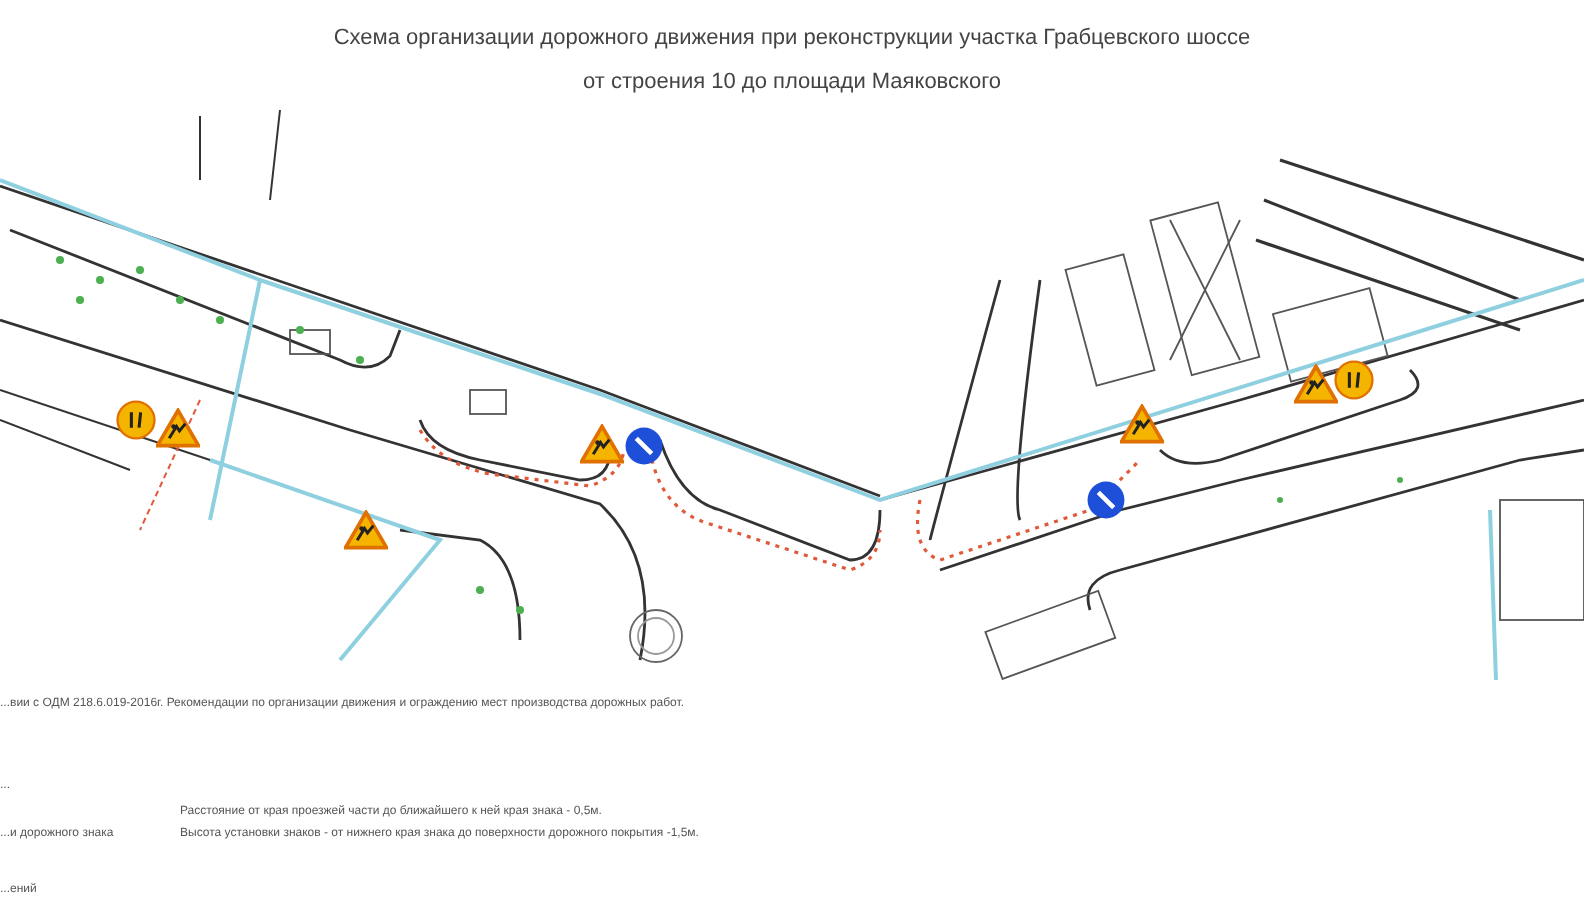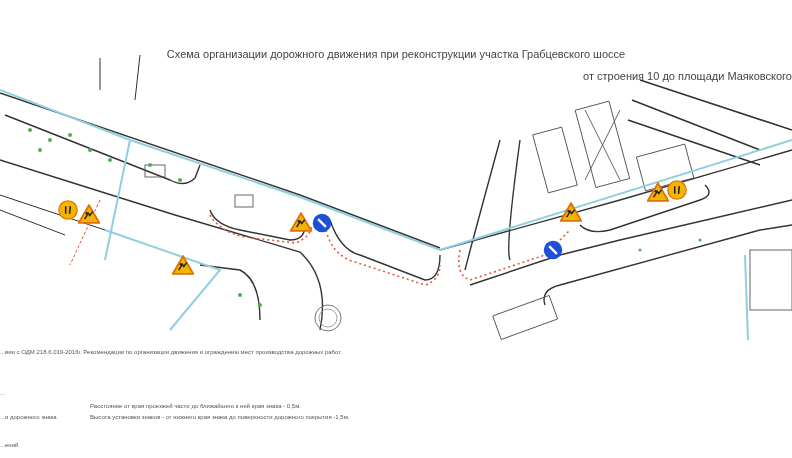--- a/index.html
+++ b/index.html
@@ -1,19 +1,19 @@
 <!DOCTYPE html>
 <html><head>
 <meta charset="utf-8">
 <style>
   html, body { margin:0; padding:0; background:#ffffff; }
   body { width:792px; height:458px; position:relative; overflow:hidden; font-family:"Liberation Sans", sans-serif; }
-  .title { position:absolute; left:0; width:792px; text-align:center; color:#444; font-size:11px;margin-top:35px; }
+  .title { position:absolute; left:0; width:792px; text-align:center; color:#444; font-size:11px; }
   .t1 { top:13px; }
-  .t2 { top:35px;text-align:right; }
+  .t2 { top:35px; }
   #map { position:absolute; left:0; top:0; }
   .legend { position:absolute; color:#555; font-size:6px; white-space:nowrap; }
 </style>
 </head>
 <body>
 
 <div class="title t1">Схема организации дорожного движения при реконструкции участка Грабцевского шоссе</div>
 <div class="title t2">от строения 10 до площади Маяковского</div>
 
 <svg id="map" width="792" height="340" viewBox="0 0 792 340">

